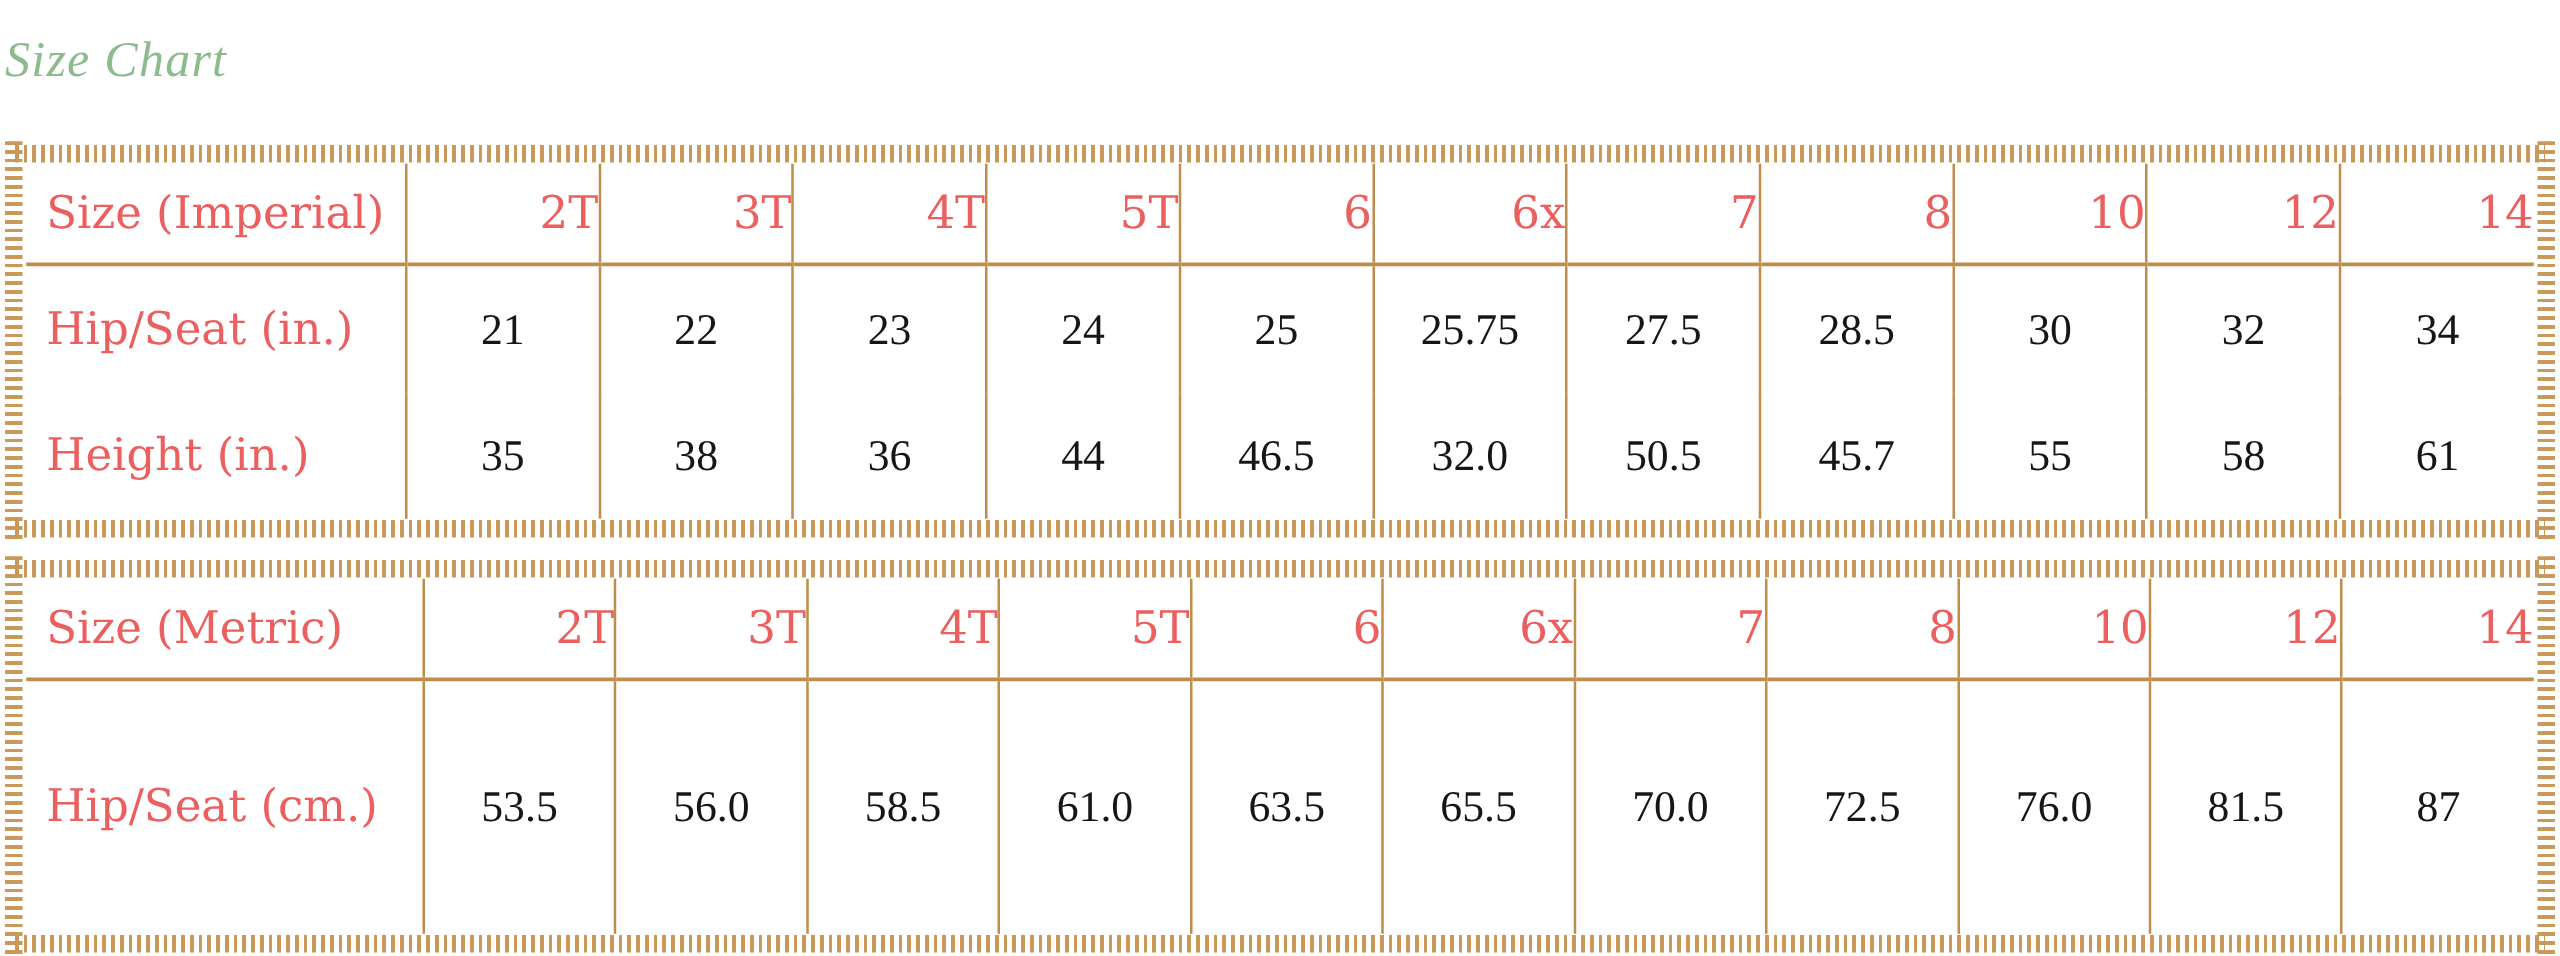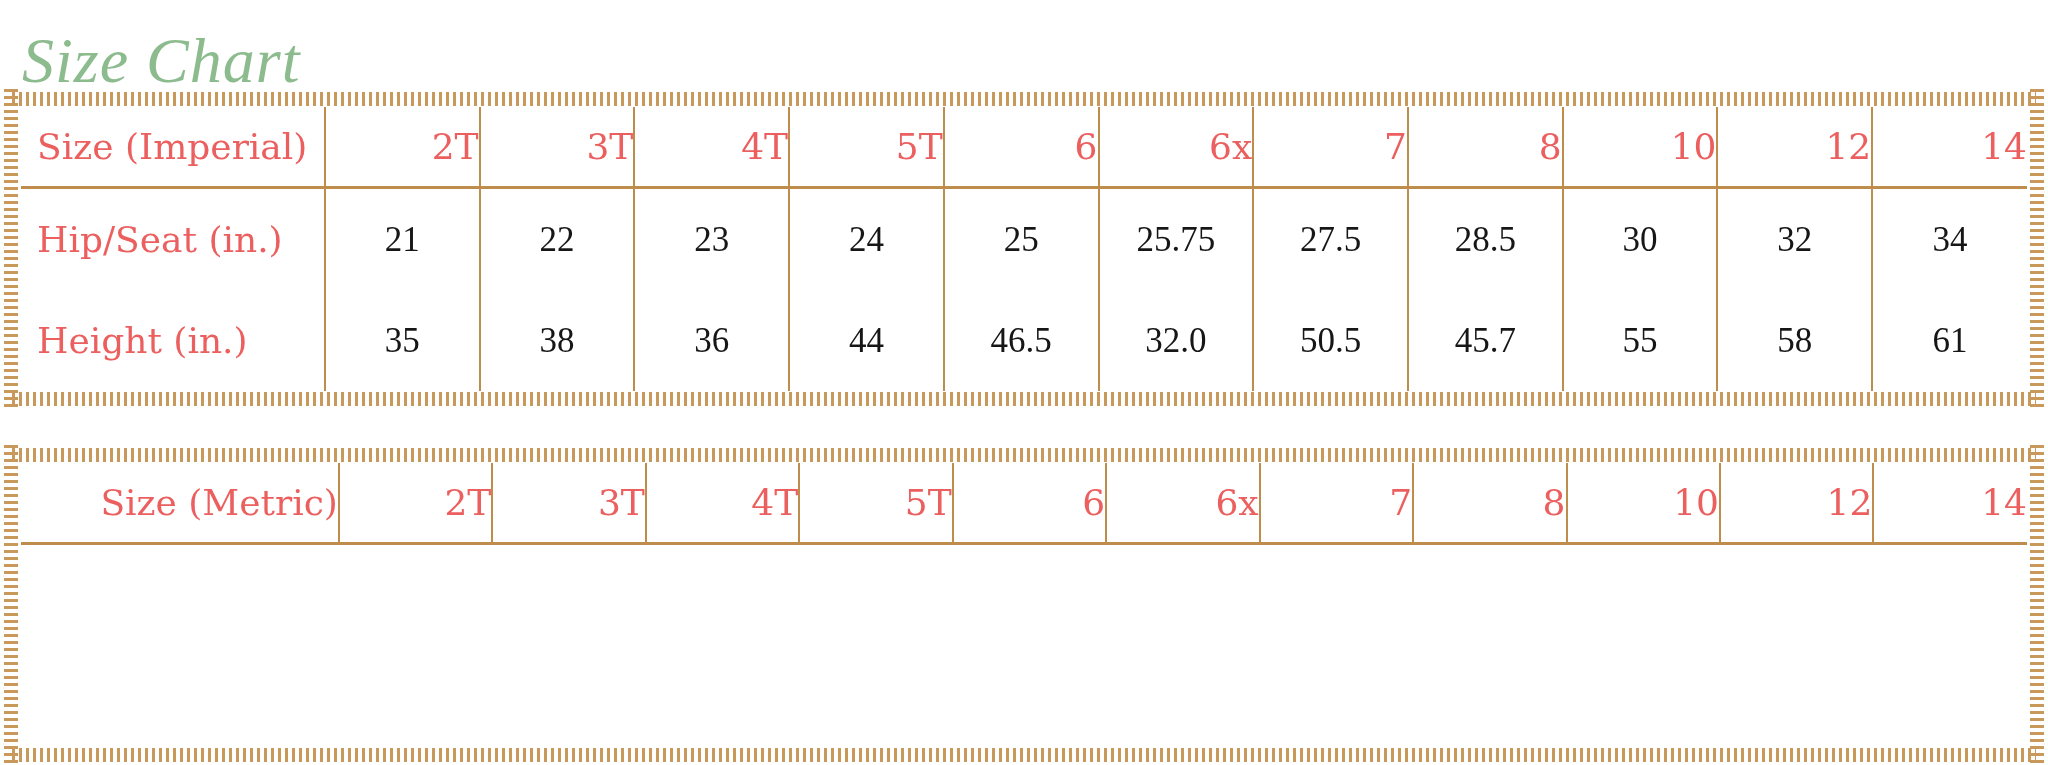--- a/index.html
+++ b/index.html
@@ -12,38 +12,38 @@
     font-family: "Liberation Serif", "DejaVu Serif", serif;
   }
   .canvas {
     position: relative;
     width: 2048px;
     height: 765px;
     background: #ffffff;
   }
   .title {
     position: absolute;
-    left: 22px;
+    left: 4px;
     top: 26px;
     margin: 0;
     font-family: "Liberation Serif", "DejaVu Serif", serif;
     font-style: italic;
     font-weight: normal;
-    font-size: 64px;
+    font-size: 40px;
     line-height: 1.1;
     color: #8cbb8e;
     letter-spacing: 1px;
   }
   .frame {
     position: absolute;
     left: 4px;
     width: 2040px;
     height: 314px;
   }
-  #frame-imperial { top: 92px; }
+  #frame-imperial { top: 116px; }
   #frame-metric   { top: 448px; }
 
   
   .stitch { position: absolute; }
   .stitch.top, .stitch.bottom {
     left: 8px; right: 8px; height: 14px;
     background: repeating-linear-gradient(to right, #c8995a 0 3px, transparent 3px 7px);
   }
   .stitch.top    { top: 0; }
   .stitch.bottom { bottom: 0; }
@@ -81,21 +81,21 @@
   }
   .size-table td {
     color: #161616;
     font-size: 35px;
   }
   .size-table .label {
     text-align: left;
     padding-left: 16px;
   }
   #frame-imperial .label { width: 14.3%; }
-  #frame-metric   .label { width: 15.0%; text-align: right; }
+  #frame-metric   .label { width: 15.0%; }
 </style>
 </head>
 <body>
 
 <div class="canvas">
 
   <h1 class="title">Size Chart</h1>
 
   <section class="frame" id="frame-imperial">
     <div class="stitch top"></div>
@@ -168,17 +168,31 @@
             <th class="red">6</th>
             <th class="red">6x</th>
             <th class="red">7</th>
             <th class="red">8</th>
             <th class="red">10</th>
             <th class="red">12</th>
             <th class="red">14</th>
           </tr>
       </thead>
       <tbody>
+          <tr>
+            <th class="red label">Hip/Seat (cm.)</th>
+            <td>53.5</td>
+            <td>56.0</td>
+            <td>58.5</td>
+            <td>61.0</td>
+            <td>63.5</td>
+            <td>65.5</td>
+            <td>70.0</td>
+            <td>72.5</td>
+            <td>76.0</td>
+            <td>81.5</td>
+            <td>87</td>
+          </tr>
         </tbody>
     </table>
   </section>
 
 </div>
 
 </body></html>

